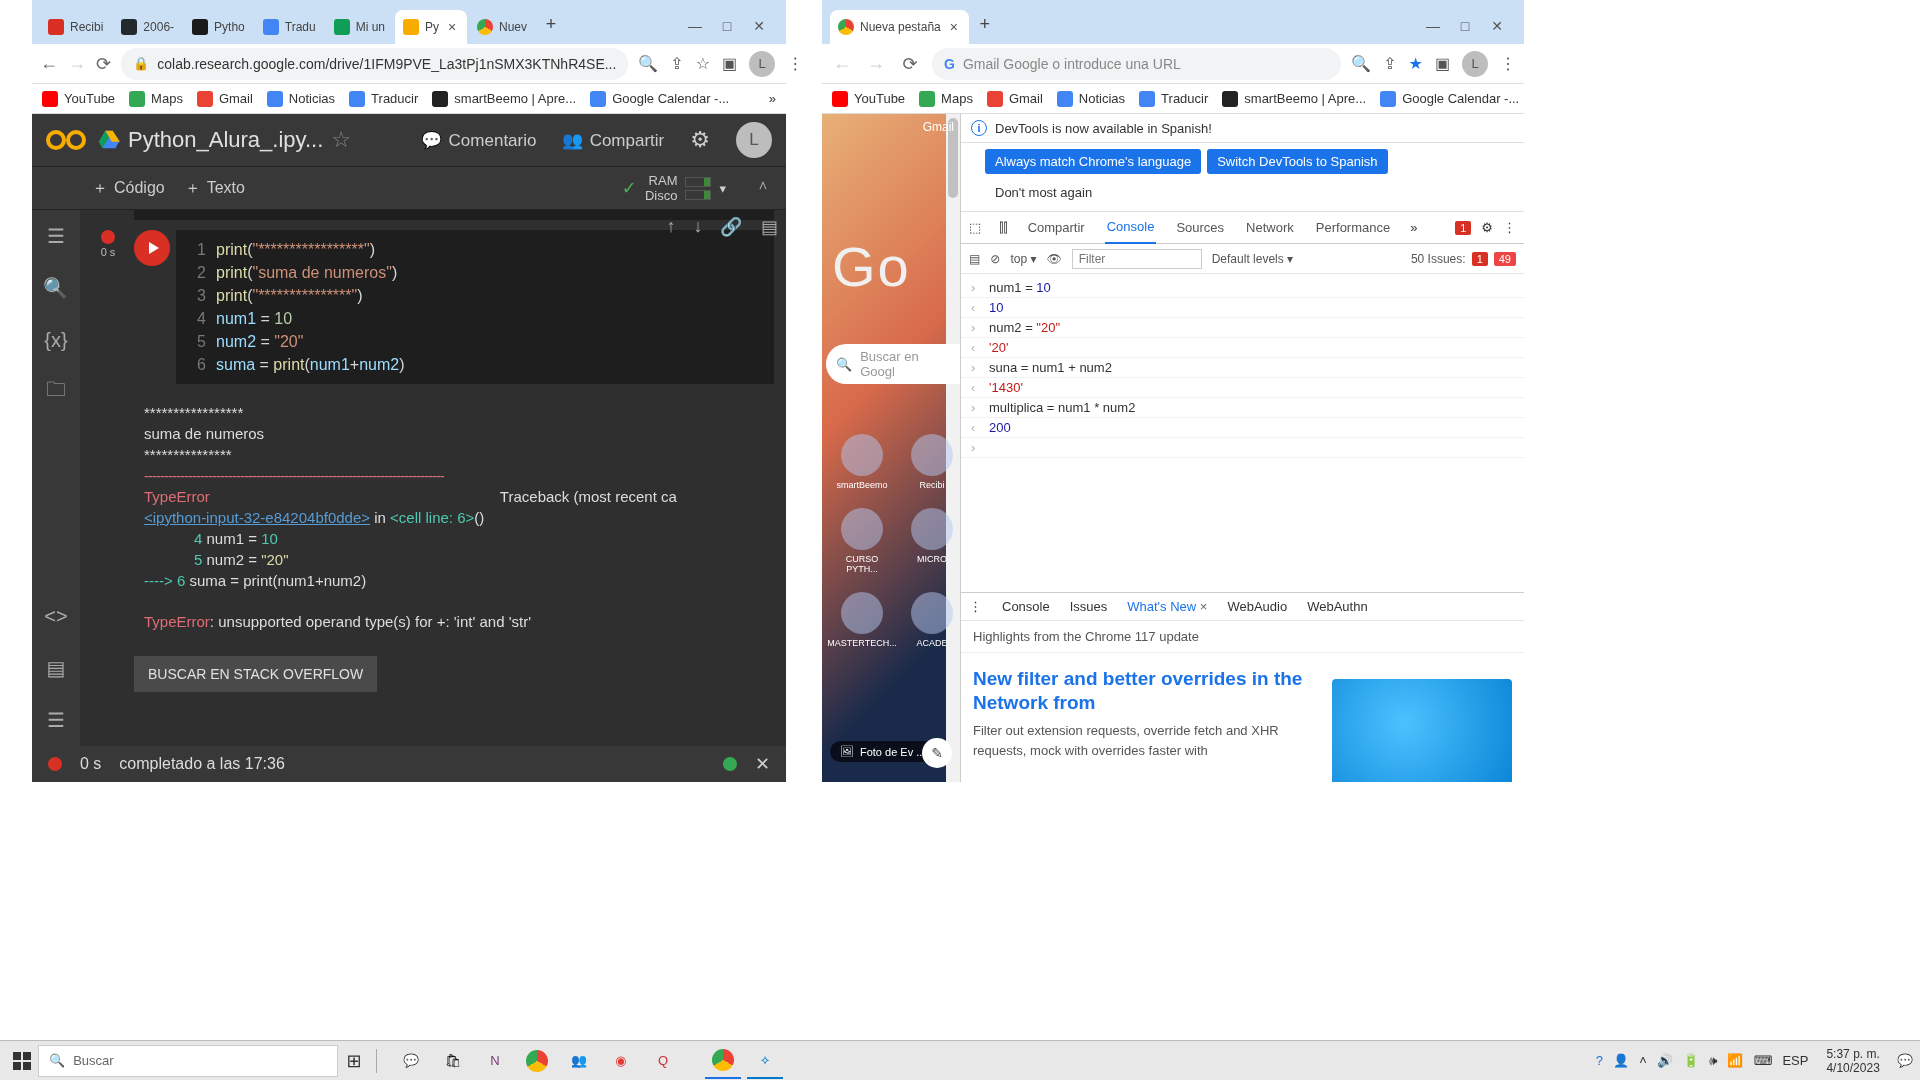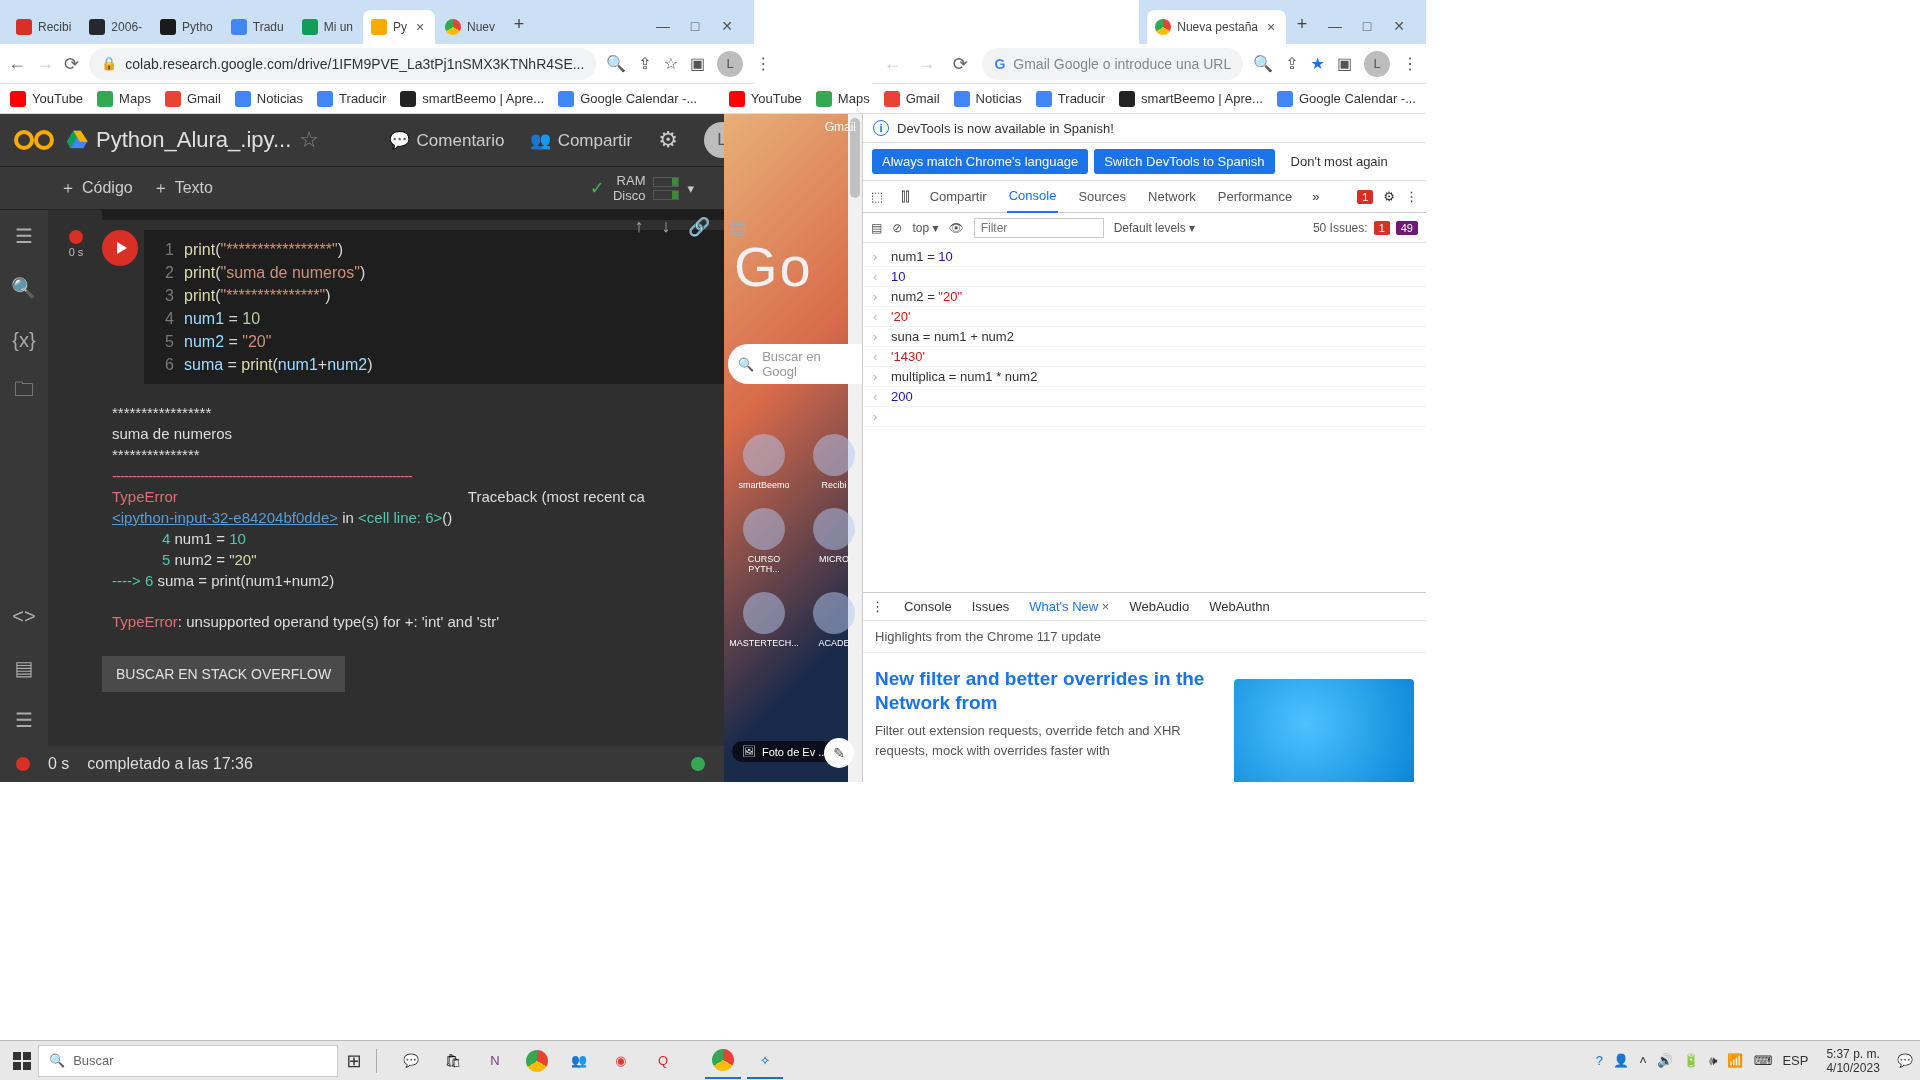--- a/index.html
+++ b/index.html
@@ -1,20 +1,20 @@
 <!DOCTYPE html>
 <html><head>
 <meta charset="utf-8">
 <style>
 * { margin: 0; padding: 0; box-sizing: border-box; font-family: "Segoe UI", Arial, sans-serif; }
 body { width: 1920px; height: 1080px; overflow: hidden; background: #fff; position: relative; }
 
-.window { position: absolute; display: flex; flex-direction: column; }
+.window { position: absolute; display: flex; flex-direction: column; margin-left: 32px; }
 .win-left { left: 0; top: 0; width: 754px; height: 782px; }
-.win-right { left: 724px; top: 0; width: 702px; height: 782px; align-items: flex-end; }
+.win-right { left: 790px; top: 0; width: 702px; height: 782px; }
 
 
 .titlebar { height: 44px; background: #cbdff5; display: flex; align-items: flex-end; padding: 0 8px; }
 .tabs { display: flex; gap: 2px; flex: 1; padding-top: 6px; }
 .tab { height: 34px; display: flex; align-items: center; padding: 0 8px; border-radius: 8px 8px 0 0; font-size: 12px; gap: 6px; max-width: 72px; overflow: hidden; white-space: nowrap; color: #444; }
 .tab.active { background: #fff; max-width: 130px; }
 .tab svg, .tab .favicon { width: 16px; height: 16px; flex-shrink: 0; }
 .favicon { border-radius: 3px; display: inline-block; }
 .tab-close { width: 14px; height: 14px; display: flex; align-items: center; justify-content: center; font-size: 14px; color: #555; }
 .newtab { width: 28px; height: 28px; display: flex; align-items: center; justify-content: center; font-size: 18px; color: #444; }
@@ -100,30 +100,30 @@
 .app-grid { position: absolute; top: 320px; left: 10px; display: grid; grid-template-columns: 60px 60px; gap: 18px 10px; font-size: 9px; color: #fff; text-align: center; }
 .app-grid .app { display: flex; flex-direction: column; align-items: center; gap: 4px; }
 .app-grid .app-ic { width: 42px; height: 42px; border-radius: 50%; background: rgba(180,200,240,.5); }
 .gmail-corner { position: absolute; top: 6px; right: 6px; font-size: 12px; color: #fff; }
 .photo-pill { position: absolute; bottom: 20px; left: 8px; background: rgba(0,0,0,.65); color: #fff; font-size: 11px; padding: 4px 10px; border-radius: 14px; display:flex; align-items:center; gap:6px;}
 .edit-fab { position: absolute; bottom: 14px; right: 8px; width: 30px; height: 30px; border-radius: 50%; background: #fff; display:flex; align-items:center; justify-content:center; font-size:14px; color:#444;}
 
 .devtools { flex: 1; background: #fff; display: flex; flex-direction: column; font-size: 13px; color: #333; border-left: 1px solid #ccc; }
 .dt-notice { padding: 6px 10px; display: flex; align-items: center; gap: 8px; border-bottom: 1px solid #ddd; }
 .dt-info-ico { width: 16px; height: 16px; border: 1.5px solid #1a73e8; border-radius: 50%; display: flex; align-items: center; justify-content: center; color: #1a73e8; font-size: 11px; font-weight: bold; }
-.dt-lang-buttons { padding: 6px 9px; display: flex; gap: 6px; flex-wrap: wrap; border-bottom: 1px solid #ddd; }
+.dt-lang-buttons { padding: 6px 24px; display: flex; gap: 6px; flex-wrap: wrap; border-bottom: 1px solid #ddd; }
 .dt-btn-primary { background: #1a73e8; color: #fff; padding: 5px 10px; border-radius: 3px; font-size: 13px; border: none; }
 .dt-btn-plain { background: #fff; color: #333; padding: 5px 10px; font-size: 13px; border: none; }
 
 .dt-tabs { height: 32px; display: flex; align-items: center; padding: 0 8px; gap: 18px; border-bottom: 1px solid #ccc; }
 .dt-tab { color: #555; padding: 8px 2px; }
 .dt-tab.active { color: #1a73e8; border-bottom: 2px solid #1a73e8; }
 .dt-tabs .dt-right { margin-left: auto; display: flex; gap: 10px; align-items: center; }
 .dt-err-badge { background: #d93025; color: #fff; font-size: 11px; padding: 1px 5px; border-radius: 2px; }
-.dt-warn-badge { background: #701a75; color: #fff; font-size: 11px; padding: 1px 5px; border-radius: 2px; }
+.dt-warn-badge { background: #ef4444; color: #fff; font-size: 11px; padding: 1px 5px; border-radius: 2px; }
 
 .dt-filter-row { height: 30px; display: flex; align-items: center; padding: 0 8px; gap: 10px; border-bottom: 1px solid #e5e5e5; font-size: 12px; color: #555; }
 .dt-filter-row input { height: 20px; width: 130px; border: 1px solid #ccc; padding: 0 6px; font-size: 12px; }
 .dt-filter-row .issues { margin-left: auto; display: flex; gap: 6px; align-items: center; }
 
 .console-log { flex: 1; font-family: Consolas, monospace; font-size: 13px; padding: 4px 0; overflow: auto; background: #fff; }
 .log-line { padding: 2px 10px; display: flex; gap: 8px; border-bottom: 1px solid #f2f2f2; }
 .log-prompt { color: #888; width: 10px; }
 .log-out { color: #888; width: 10px; }
 .log-txt .tnum { color: #1a1aa6; }

